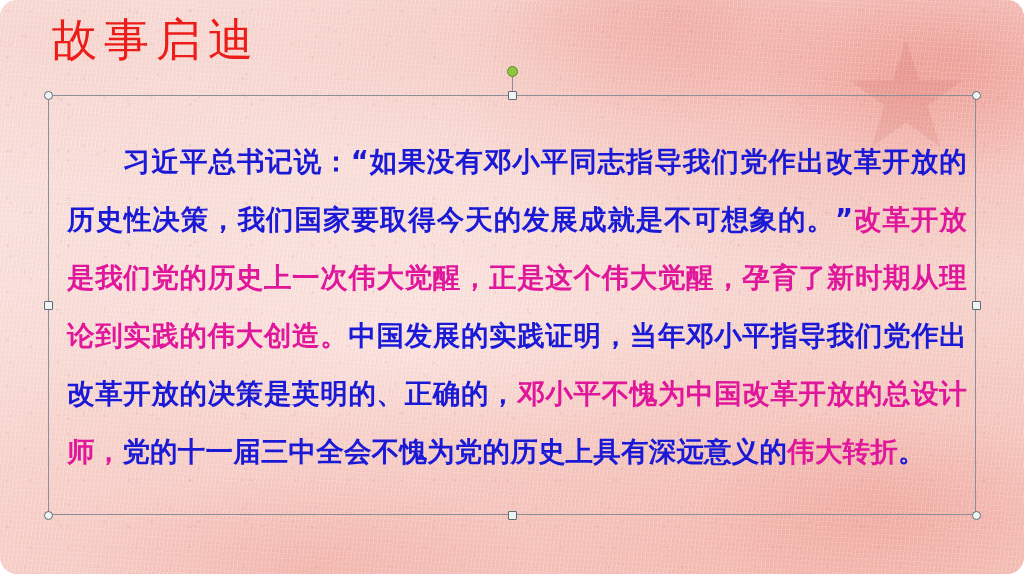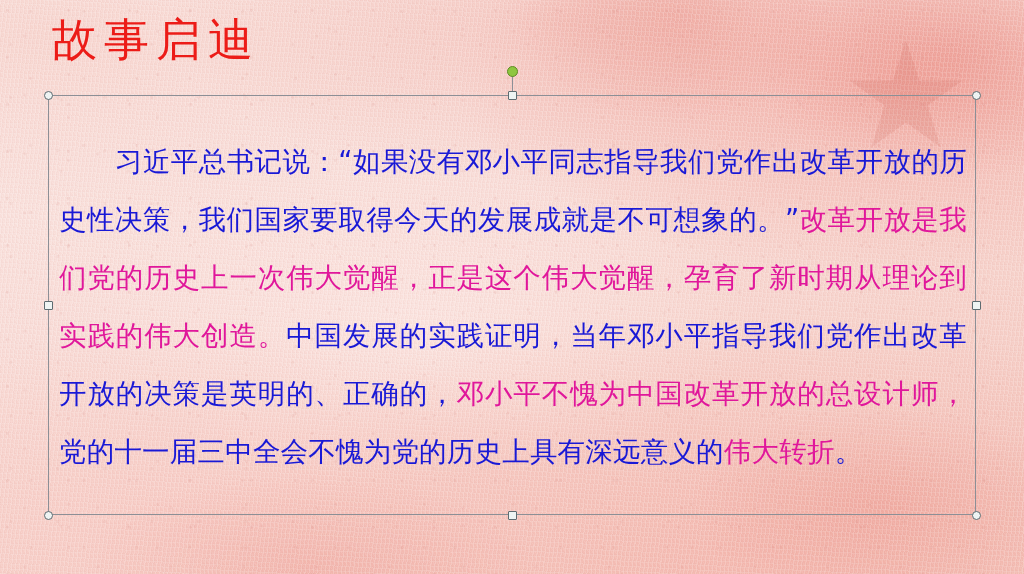--- a/index.html
+++ b/index.html
@@ -10,20 +10,21 @@
   body {
     font-family: "DejaVu Sans", "Liberation Sans", sans-serif;
   }
 
   #slide {
     position: relative;
     width: 1024px;
     height: 574px;
     overflow: hidden;
     background-color: #f9e4e1;
+    border-radius: 17px;
   }
 
   
   .bg-layer {
     position: absolute;
     inset: 0;
     pointer-events: none;
   }
   .bg-base {
     background:
@@ -94,26 +95,26 @@
     left: 48px;
     top: 95px;
     width: 928px;
     height: 420px;
     border: 1px solid #8c8f96;
     box-sizing: border-box;
   }
 
   .body-text {
     position: absolute;
-    left: 10px;
+    left: 18px;
     right: 8px;
     top: 8px;
     font-family: "DejaVu Sans", "Liberation Sans", sans-serif;
     font-size: 27.5px;
-    font-weight: normal;
+    font-weight: bold;
     line-height: 58px;
     letter-spacing: 0.2px;
     text-align: justify;
     text-justify: inter-character;
     text-indent: 56px;
     word-break: break-all;
   }
   .c-blue    { color: #1919d6; }
   .c-magenta { color: #e0179b; }
 

